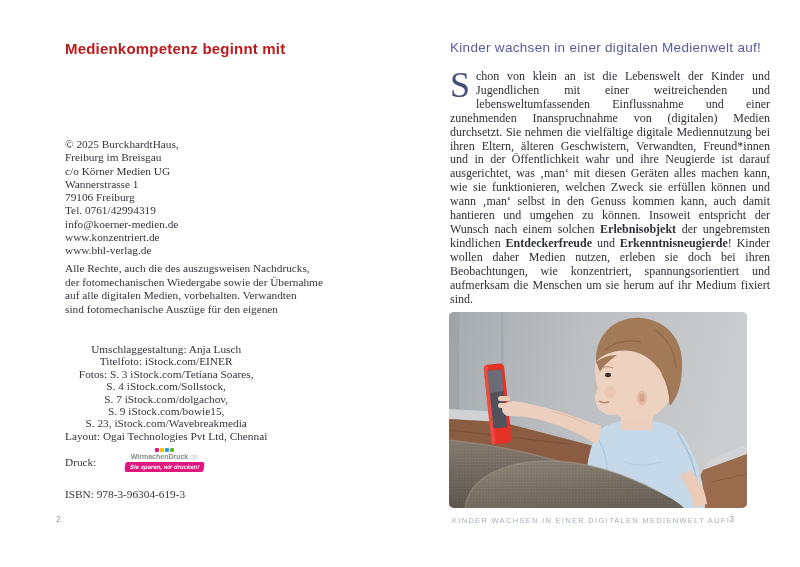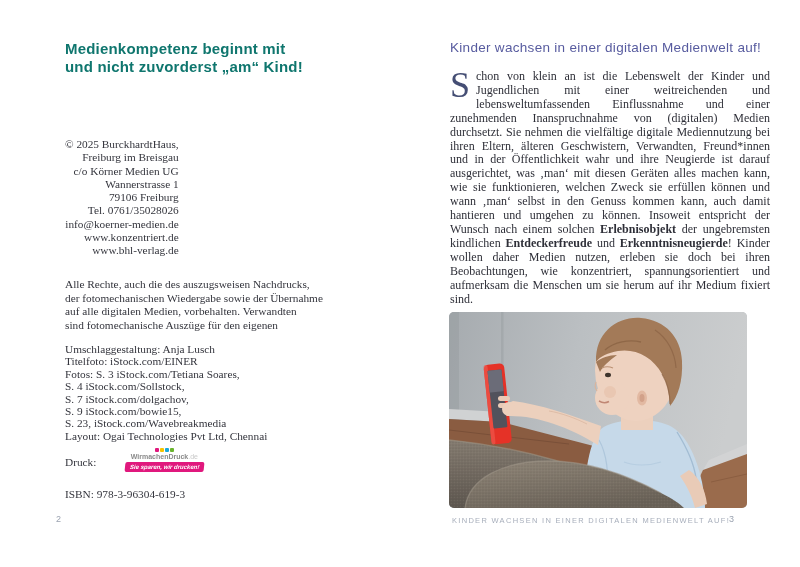--- a/index.html
+++ b/index.html
@@ -5,31 +5,31 @@
   * { margin:0; padding:0; box-sizing:border-box; }
   html,body { background:#ffffff; }
   .spread {
     position:relative; width:800px; height:567px; background:#ffffff;
     font-family:"Liberation Serif", serif; overflow:hidden;
   }
   
   .lp-heading {
     position:absolute; left:65px; top:40px; width:330px;
     font-family:"Liberation Sans", sans-serif; font-weight:700;
-    font-size:15px; line-height:18px; color:#0f766e; letter-spacing:.2px;
+    font-size:15px; line-height:18px; color:#b91c1c; letter-spacing:.2px;
   }
   .imprint   { position:absolute; left:65px; top:138px; }
-  .rights    { position:absolute; left:65px; top:262px;margin-top:16px; }
+  .rights    { position:absolute; left:65px; top:262px; }
   .credits   { position:absolute; left:65px; top:343px; }
   .imprint .tline, .rights .tline, .credits .tline, .druck-label, .isbn-line {
     font-family:"Liberation Serif", serif; font-size:11.3px; color:#33343c;
   }
-  .imprint .tline { line-height:13.3px;text-align:right; }
+  .imprint .tline { line-height:13.3px; }
   .rights  .tline { line-height:13.5px; }
-  .credits .tline { line-height:12.4px; }
+  .credits .tline { line-height:12.4px;text-align:center; }
   .druck-row { position:absolute; left:65px; top:456px; display:flex; align-items:flex-start; gap:20px; }
   .isbn-line { position:absolute; left:65px; top:488px; }
   
   .printer-logo { width:96px; display:flex; flex-direction:column; align-items:center; margin-top:-8px; }
   .logo-dots { display:flex; gap:1px; margin-bottom:1px; }
   .logo-dots i { width:4px; height:4px; border-radius:1px; display:block; }
   .logo-name { font-family:"Liberation Sans", sans-serif; font-size:7px; color:#8a8a8a; font-weight:700; line-height:8px; white-space:nowrap; }
   .logo-name .de { color:#c9c9c9; font-weight:400; }
   .logo-banner {
     margin-top:1px; background:#e0187d; color:#ffffff; border-radius:2px;
@@ -68,30 +68,29 @@
     letter-spacing:1.3px; color:#a7aebb;
   }
 </style>
 </head>
 <body>
 
 <div class="spread">
 
   <div class="lp-heading">
       <div class="tline">Medienkompetenz beginnt mit</div>
-      <div class="tline">und nicht zuvorderst „am“ Kind!</div>
     </div>
 
   <div class="imprint">
       <div class="tline">© 2025 BurckhardtHaus,</div>
       <div class="tline">Freiburg im Breisgau</div>
       <div class="tline">c/o Körner Medien UG</div>
       <div class="tline">Wannerstrasse 1</div>
       <div class="tline">79106 Freiburg</div>
-      <div class="tline">Tel.  0761/35028026</div>
+      <div class="tline">Tel.  0761/42994319</div>
       <div class="tline">info@koerner-medien.de</div>
       <div class="tline">www.konzentriert.de</div>
       <div class="tline">www.bhl-verlag.de</div>
     </div>
 
   <div class="rights">
       <div class="tline">Alle Rechte, auch die des auszugsweisen Nachdrucks,</div>
       <div class="tline">der fotomechanischen Wiedergabe sowie der Übernahme</div>
       <div class="tline">auf alle digitalen Medien, vorbehalten. Verwandten</div>
       <div class="tline">sind fotomechanische Auszüge für den eigenen</div>

